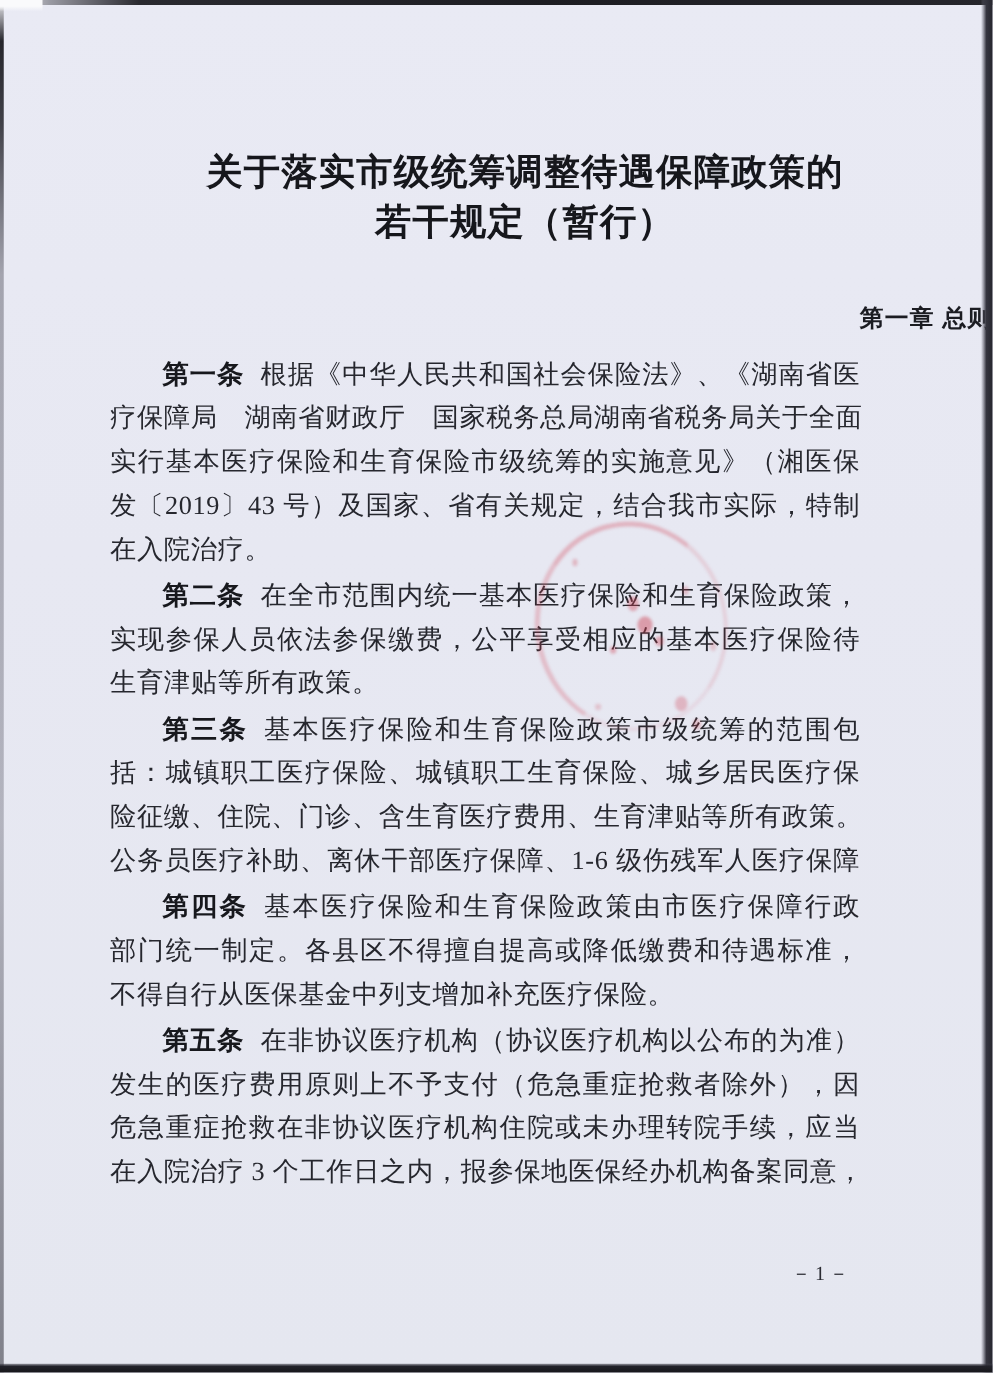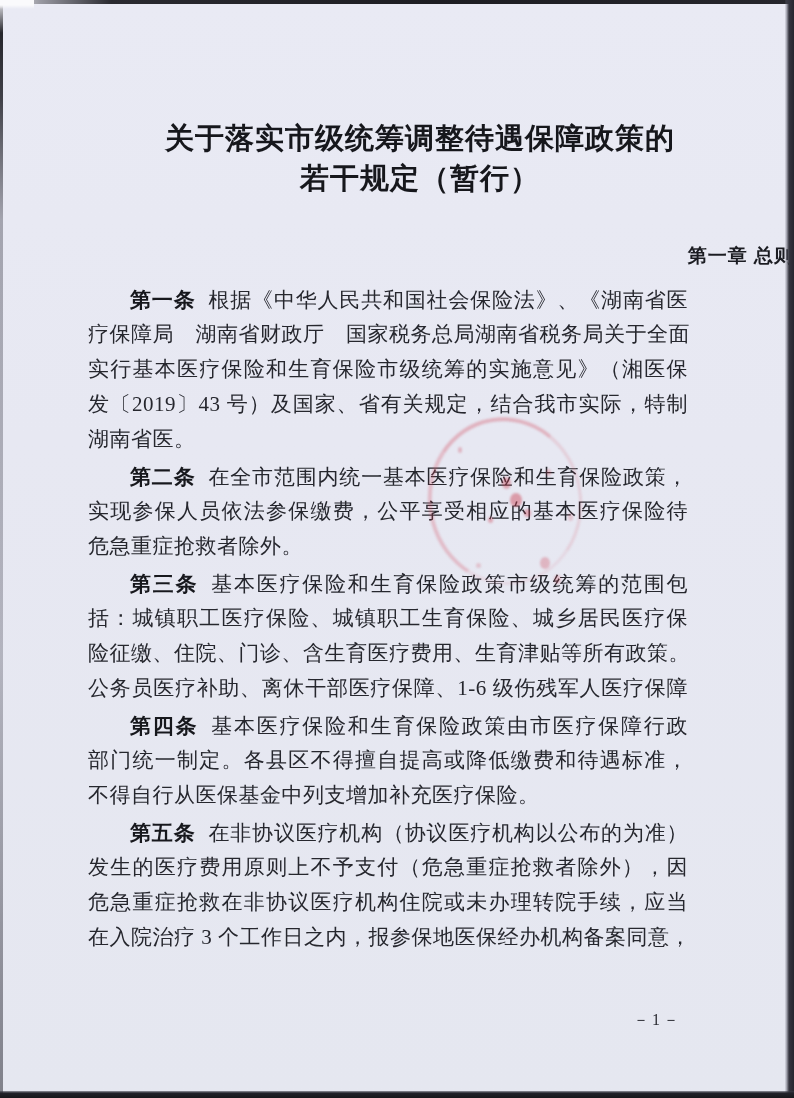--- a/index.html
+++ b/index.html
@@ -104,27 +104,27 @@
 
     <div class="chapter">第一章 总则</div>
 
     <div class="doc-body">
 
       <div class="para">
         <div class="line first-line"><span class="article-label">第一条</span><span>根据《中华人民共和国社会保险法》、《湖南省医</span></div>
         <div class="line">疗保障局　湖南省财政厅　国家税务总局湖南省税务局关于全面</div>
         <div class="line">实行基本医疗保险和生育保险市级统筹的实施意见》（湘医保</div>
         <div class="line">发〔2019〕43 号）及国家、省有关规定，结合我市实际，特制</div>
-        <div class="line short">湖南省医。</div>
+        <div class="line short">在入院治疗。</div>
       </div>
 
       <div class="para">
         <div class="line first-line"><span class="article-label">第二条</span><span>在全市范围内统一基本医疗保险和生育保险政策，</span></div>
         <div class="line">实现参保人员依法参保缴费，公平享受相应的基本医疗保险待</div>
-        <div class="line short">危急重症抢救者除外。</div>
+        <div class="line short">生育津贴等所有政策。</div>
       </div>
 
       <div class="para">
         <div class="line first-line"><span class="article-label">第三条</span><span>基本医疗保险和生育保险政策市级统筹的范围包</span></div>
         <div class="line">括：城镇职工医疗保险、城镇职工生育保险、城乡居民医疗保</div>
         <div class="line">险征缴、住院、门诊、含生育医疗费用、生育津贴等所有政策。</div>
         <div class="line">公务员医疗补助、离休干部医疗保障、1-6 级伤残军人医疗保障</div>
       </div>
 
       <div class="para">

